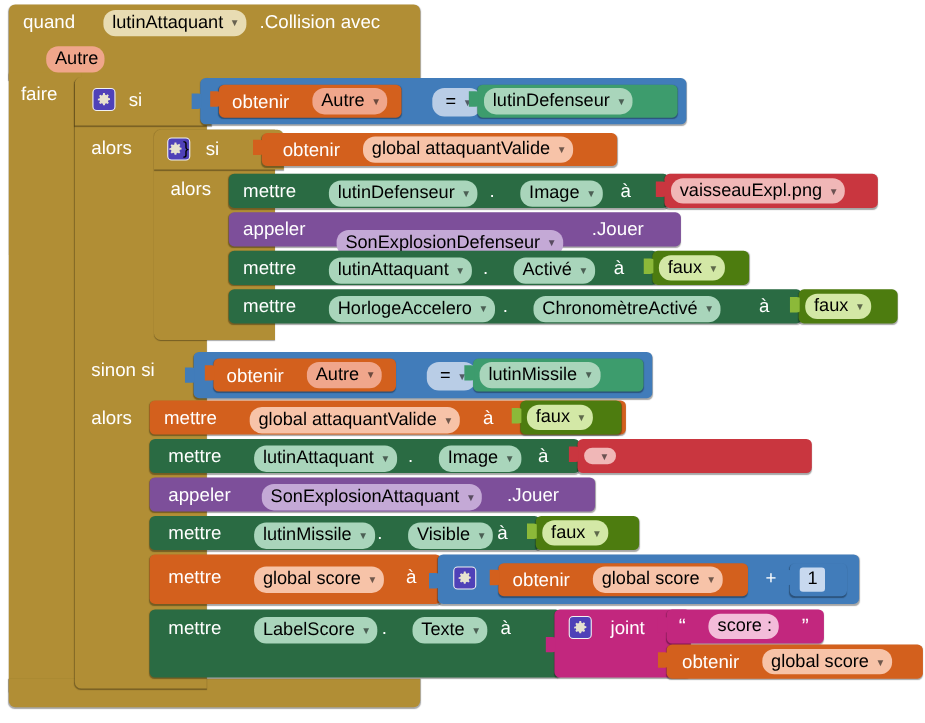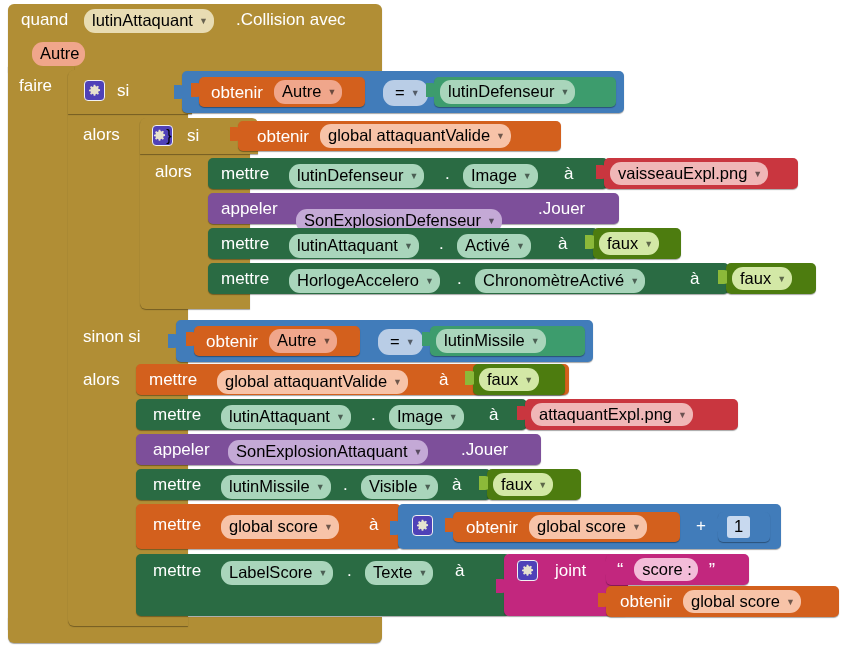--- a/index.html
+++ b/index.html
@@ -31,21 +31,21 @@
   
   .fld {
     display: inline-flex;
     align-items: center;
     border-radius: 11px;
     padding: 2px 6px 3px 8px;
     font-size: 16.5px;
     color: #000;
     white-space: nowrap;
     line-height: 1.15;
-    margin: 0 6px;
+    margin: 0 16px;
   }
   .fld .car {
     margin-left: 6px;
     font-size: 9px;
     opacity: .55;
     transform: translateY(1px);
   }
 
   
   .gear {
@@ -315,21 +315,20 @@
 <div class="fld f-comp" style="position:absolute; left:383px; top:405px;">
   <span>Image</span>
   <span class="car">▼</span>
 </div>
 <div class="lbl" style="position:absolute; left:484px; top:406px;">à</div>
 <div class="blk c-asset" style="left:525px; top:399px; width:213px; height:31px;">
   <svg class="notch" viewBox="0 0 9 20">
     <path fill="#c9363f" d="M0 1 h6 a4 4 0 010 14 H0z"></path>
   </svg>
   <span class="fld f-asset" style="margin-left:6px;">
-    <span>attaquantExpl.png</span>
     <span class="car">▼</span>
   </span>
 </div>
 
 <div class="blk c-call" style="left:136px; top:434px; width:405px; height:31px;"></div>
 <div class="lbl" style="position:absolute; left:148px; top:441px;">appeler</div>
 <div class="fld f-call" style="position:absolute; left:222px; top:440px;">
   <span>SonExplosionAttaquant</span>
   <span class="car">▼</span>
 </div>

